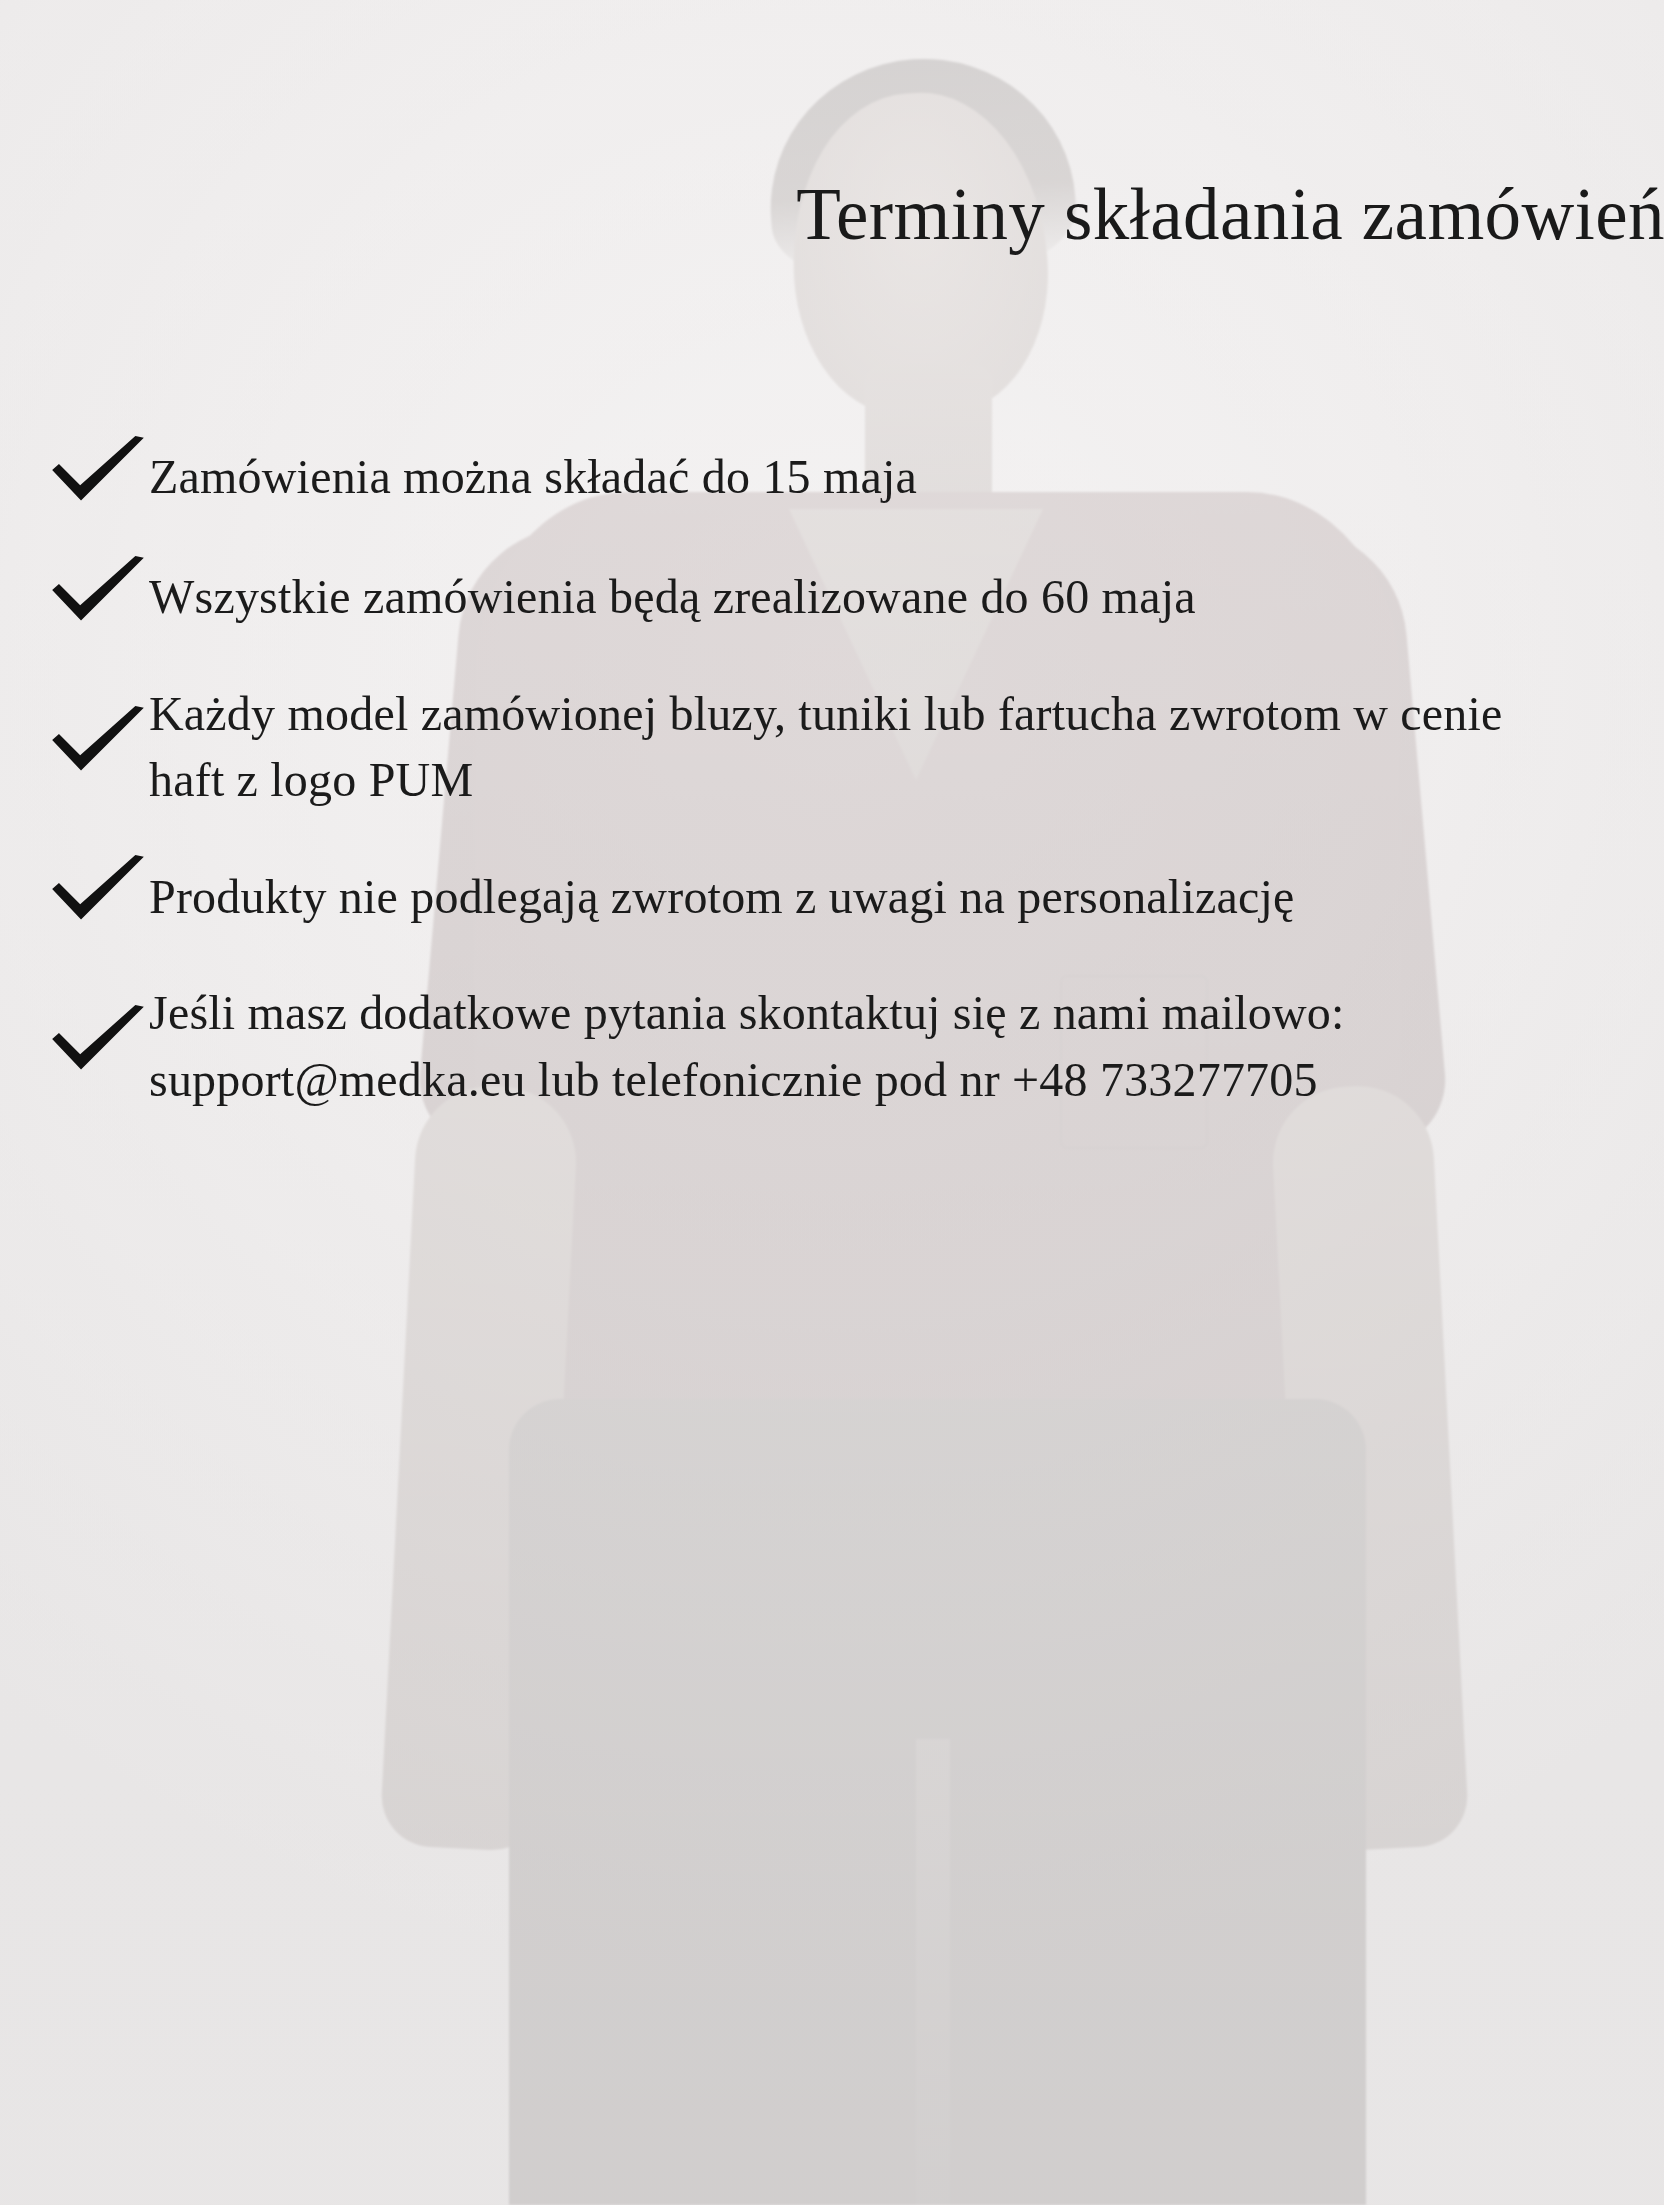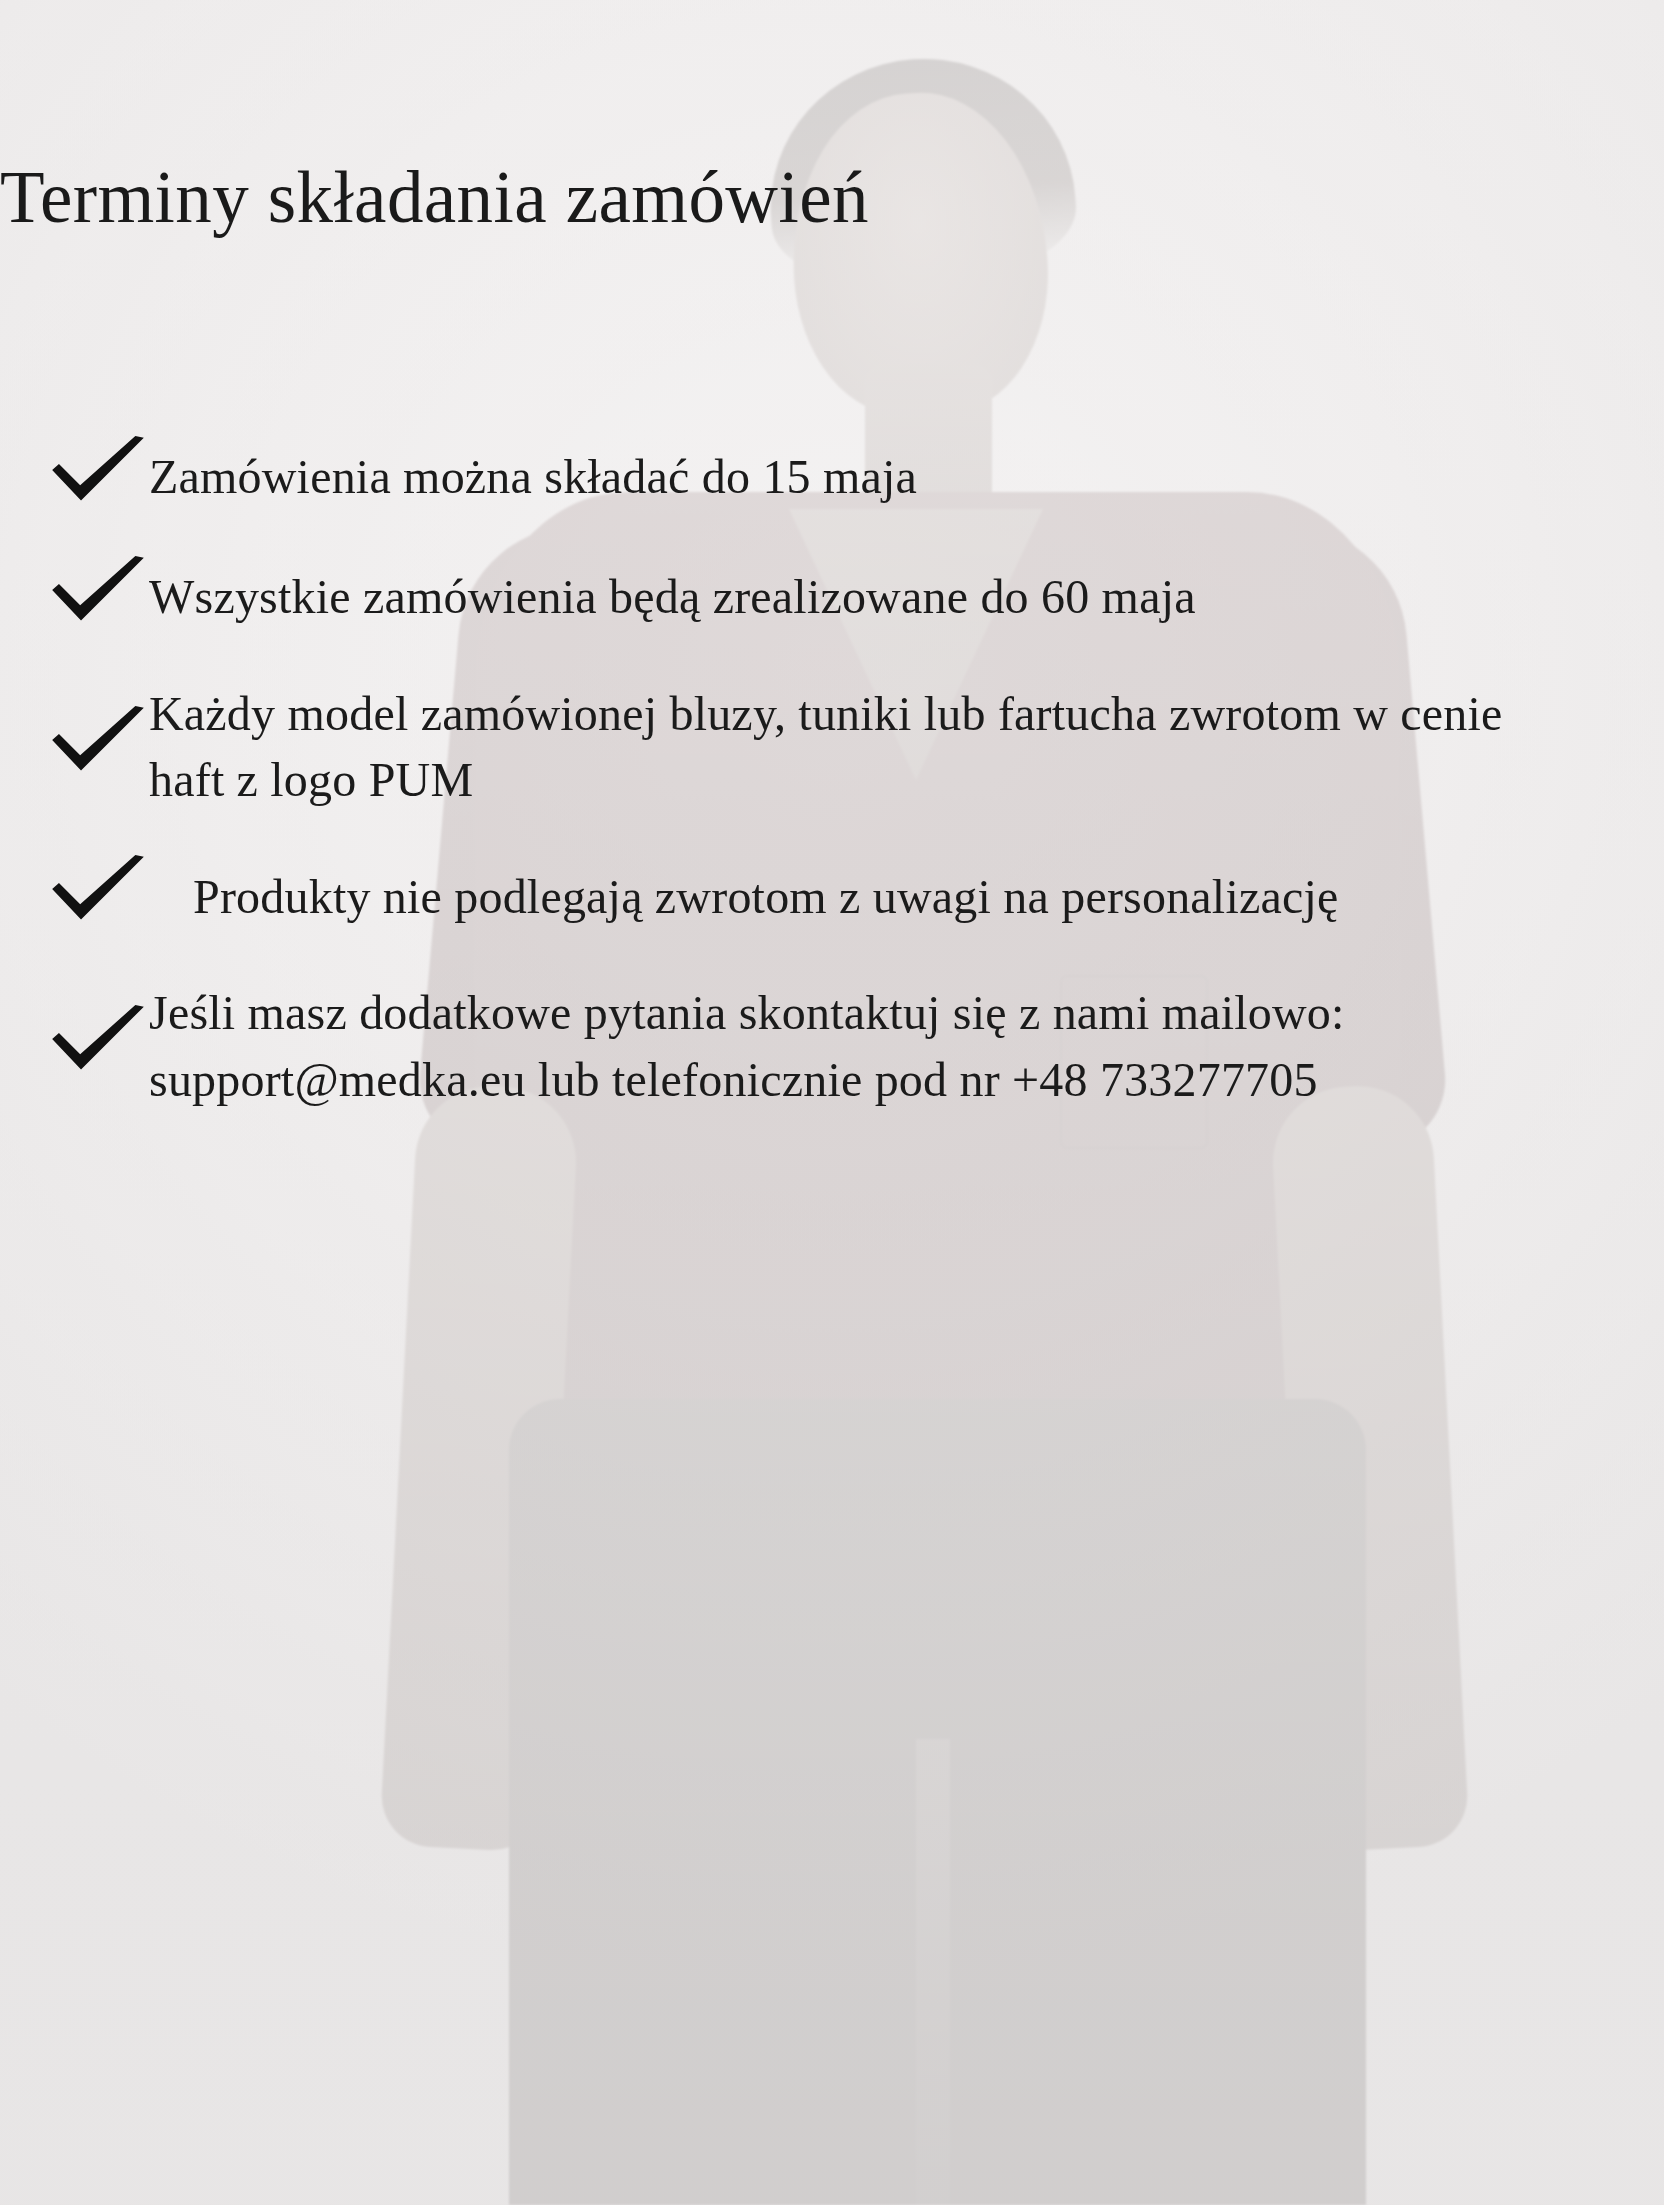--- a/index.html
+++ b/index.html
@@ -159,22 +159,22 @@
   }
   .content {
     position: absolute;
     inset: 0;
     z-index: 3;
   }
   .title {
     position: absolute;
     left: 0;
     right: 0;
-    top: 109px;
-    text-align: left;
+    top: 126px;
+    text-align: right;
     font-family: "Liberation Serif", serif;
     font-size: 73px;
     font-weight: 400;
     letter-spacing: 0.4px;
     color: #1a1a1a;
     line-height: 1.1;
   }
   .list {
     position: absolute;
     left: 47px;
@@ -202,21 +202,21 @@
     font-family: "Liberation Serif", serif;
     font-size: 48px;
     line-height: 1.38;
     color: #1b1b1b;
     max-width: 1425px;
     letter-spacing: 0.2px;
   }
   .item-1 .item-text { max-width: 1103px; }
   .item-2 .item-text { max-width: 1289px; }
   .item-3 .item-text { max-width: 1433px; }
-  .item-4 .item-text { max-width: 1272px; margin-left: 44px; }
+  .item-4 .item-text { max-width: 1272px; }
   .item-5 .item-text { max-width: 1425px; }
 </style>
 </head>
 <body>
 
 <div class="poster">
 
   <div class="bg-gradient"></div>
 
   <div class="photo">

